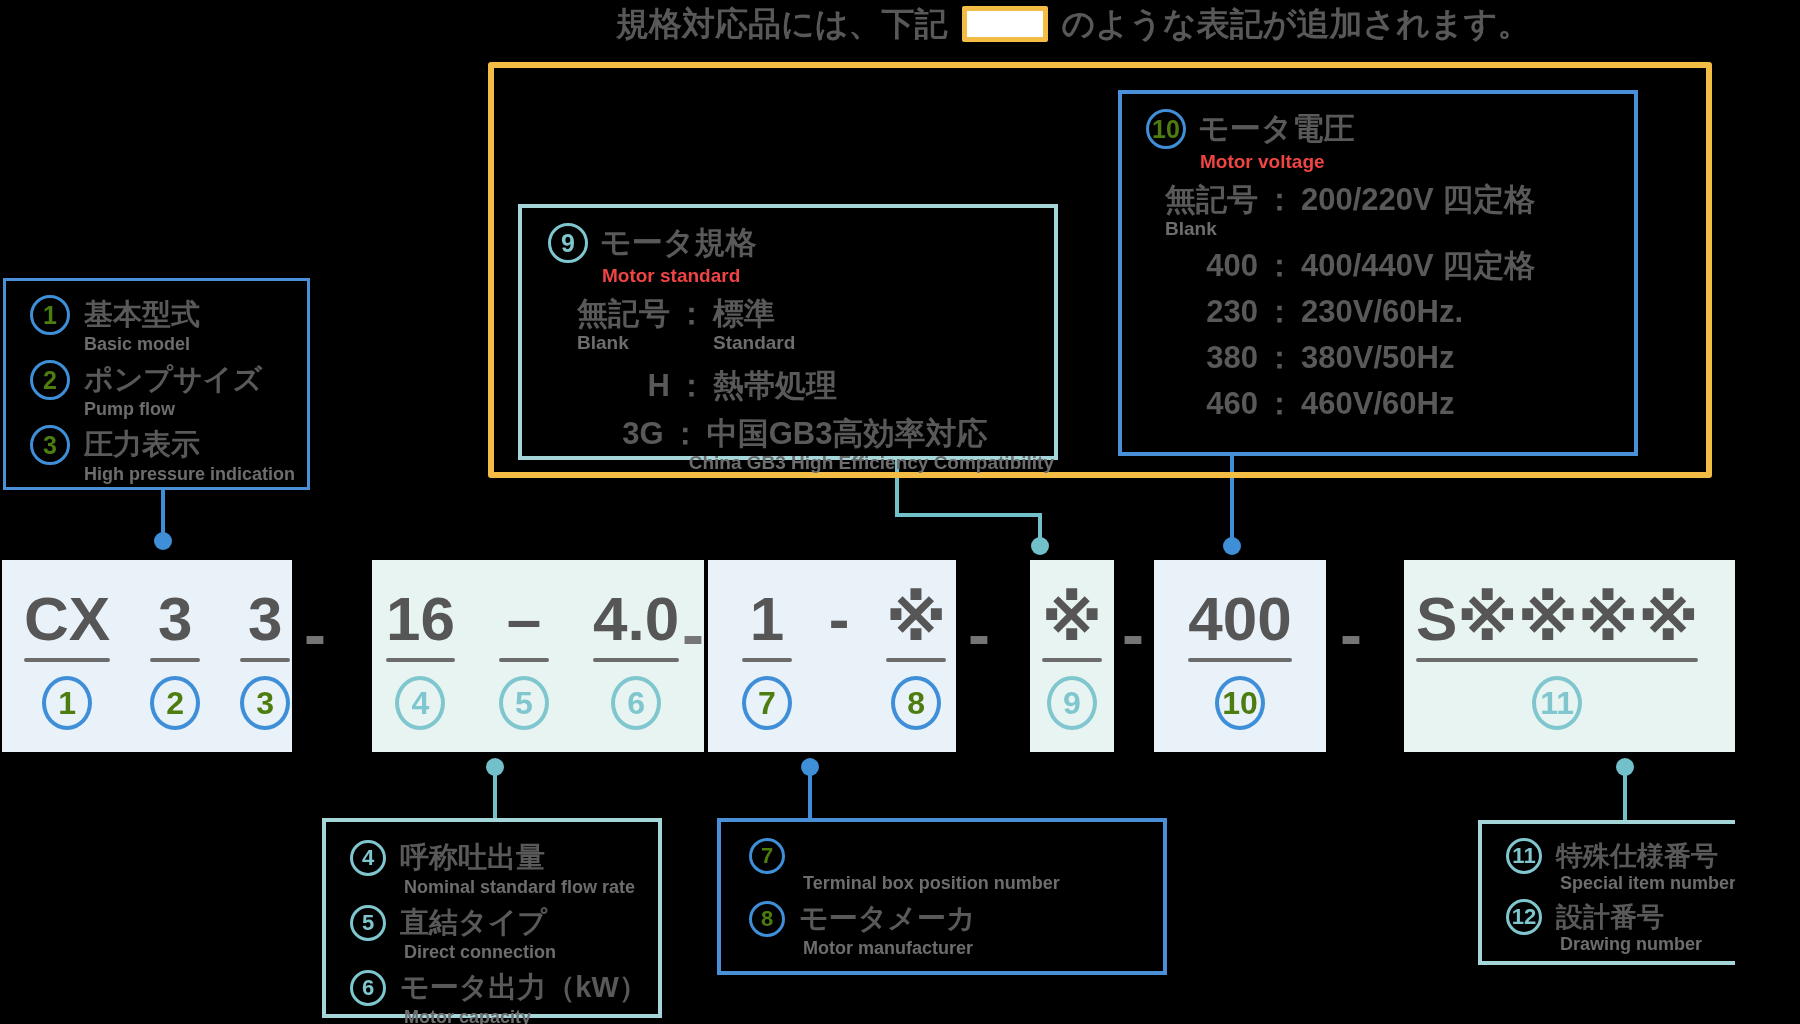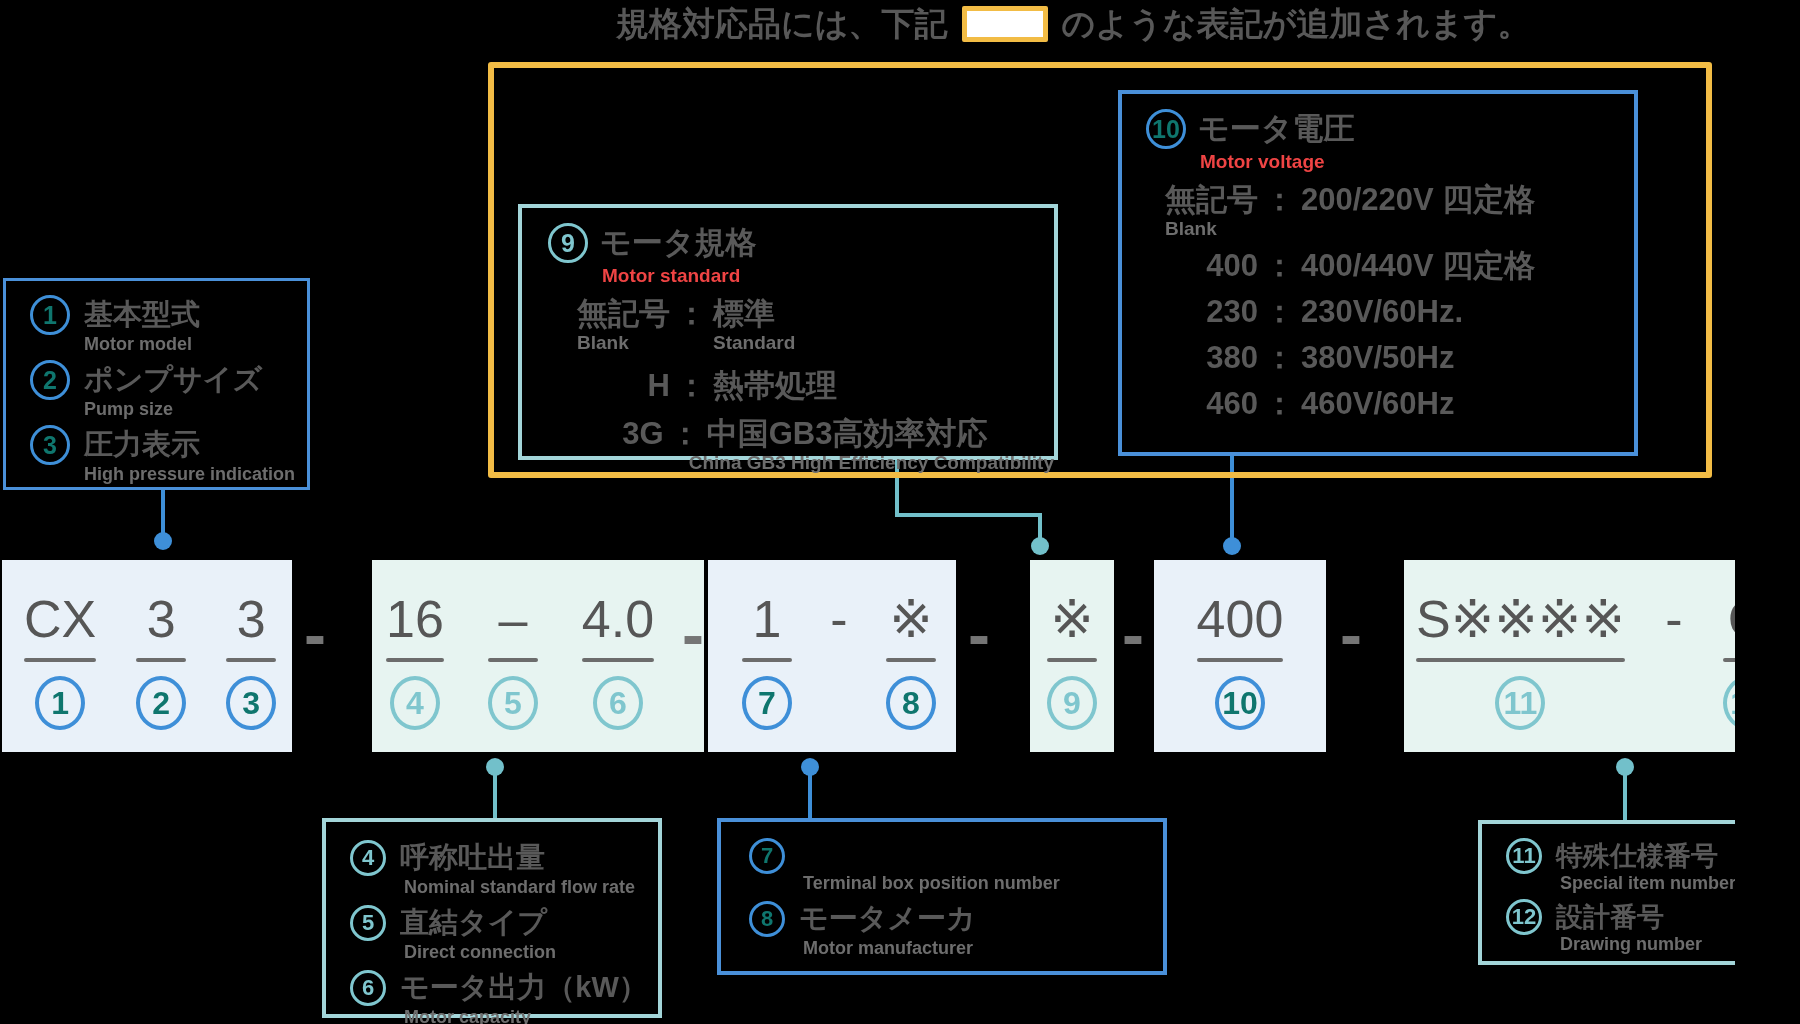--- a/index.html
+++ b/index.html
@@ -24,21 +24,21 @@
   .p-basic{left:3px;top:278px;width:307px;height:212px;border-width:3px;padding:14px 0 0 24px;}
   .p-flow{left:322px;top:818px;width:340px;height:200px;padding:16px 0 0 24px;}
   .p-terminal{left:717px;top:818px;width:450px;height:157px;padding:16px 0 0 28px;}
   .p-special{left:1478px;top:820px;width:306px;height:145px;padding:14px 0 0 24px;}
 
   .panel-title{display:flex;align-items:center;gap:12px;font-size:31px;font-weight:bold;white-space:nowrap;}
   .panel-title-en{font-size:19px;font-weight:bold;color:#ef4444;margin:1px 0 0 54px;white-space:nowrap;}
 
   .circ{border-radius:50%;display:inline-flex;align-items:center;justify-content:center;
         font-weight:bold;box-sizing:border-box;flex:none;}
-  .c-blue{border:3px solid #3e8fd8;color:#0f766e;}
+  .c-blue{border:3px solid #3e8fd8;color:#4d7c0f;}
   .c-teal{border:3px solid #7fc6ce;color:#7fc6ce;}
   .circ-md{width:40px;height:40px;font-size:25px;}
   .circ-sm{width:36px;height:36px;font-size:22px;}
 
   .kv{display:flex;align-items:flex-start;font-size:31px;font-weight:bold;line-height:38px;
       white-space:nowrap;margin-top:8px;text-align:right;}
   .kv .k{display:flex;justify-content:flex-end;}
   .kv .wrap{display:flex;flex-direction:column;align-items:flex-start;}
   .kv .colon{padding:0 6px;}
   .sub{font-size:19px;font-weight:bold;color:#6d6d6d;line-height:20px;}
@@ -66,21 +66,21 @@
   .seg-blue{background:#e9f1f9;}
   .seg-teal{background:#e7f4f1;margin-left:32px;}
   #segA{left:2px;width:290px;gap:24px;padding-left:14px;}
   #segB{left:340px;width:332px;gap:28px;padding-left:6px;}
   #segC{left:708px;width:248px;gap:6px;padding-left:26px;}
   #segD{left:998px;width:84px;justify-content:center;}
   #segE{left:1154px;width:172px;justify-content:center;}
   #segF{left:1372px;width:426px;gap:8px;padding-left:4px;}
 
   .unit{display:flex;flex-direction:column;align-items:center;padding:26px 8px 0;}
-  .unit .char{font-size:52px;font-weight:normal;line-height:66px;color:#565656;white-space:nowrap;}
+  .unit .char{font-size:62px;font-weight:bold;line-height:66px;color:#565656;white-space:nowrap;}
   .unit .char.dashchar{min-width:46px;text-align:center;}
   .unit .uline{align-self:stretch;height:4px;background:#6c6c6c;margin-top:6px;border-radius:2px;}
   .circ-code{width:50px;height:54px;font-size:32px;margin-top:14px;border-width:4px;border-style:solid;}
   .unit.plain .uline,.unit.plain .circ-code{visibility:hidden;}
 
   .sep{position:absolute;top:612px;width:30px;height:44px;display:flex;align-items:center;justify-content:center;
        font-size:66px;font-weight:bold;color:#757575;z-index:1;}
 </style>
 </head>
 <body>
@@ -226,28 +226,28 @@
         </div>
     </div>
   </div>
 
   <div class="panel panel-blue p-basic">
     <div class="item">
       <div class="item-head">
         <span class="circ circ-md c-blue">1</span>
         <span>基本型式</span>
       </div>
-      <div class="item-en">Motor model</div>
+      <div class="item-en">Basic model</div>
     </div>
     <div class="item">
       <div class="item-head">
         <span class="circ circ-md c-blue">2</span>
         <span>ポンプサイズ</span>
       </div>
-      <div class="item-en">Pump size</div>
+      <div class="item-en">Pump flow</div>
     </div>
     <div class="item">
       <div class="item-head">
         <span class="circ circ-md c-blue">3</span>
         <span>圧力表示</span>
       </div>
       <div class="item-en">High pressure indication</div>
     </div>
   </div>
 

